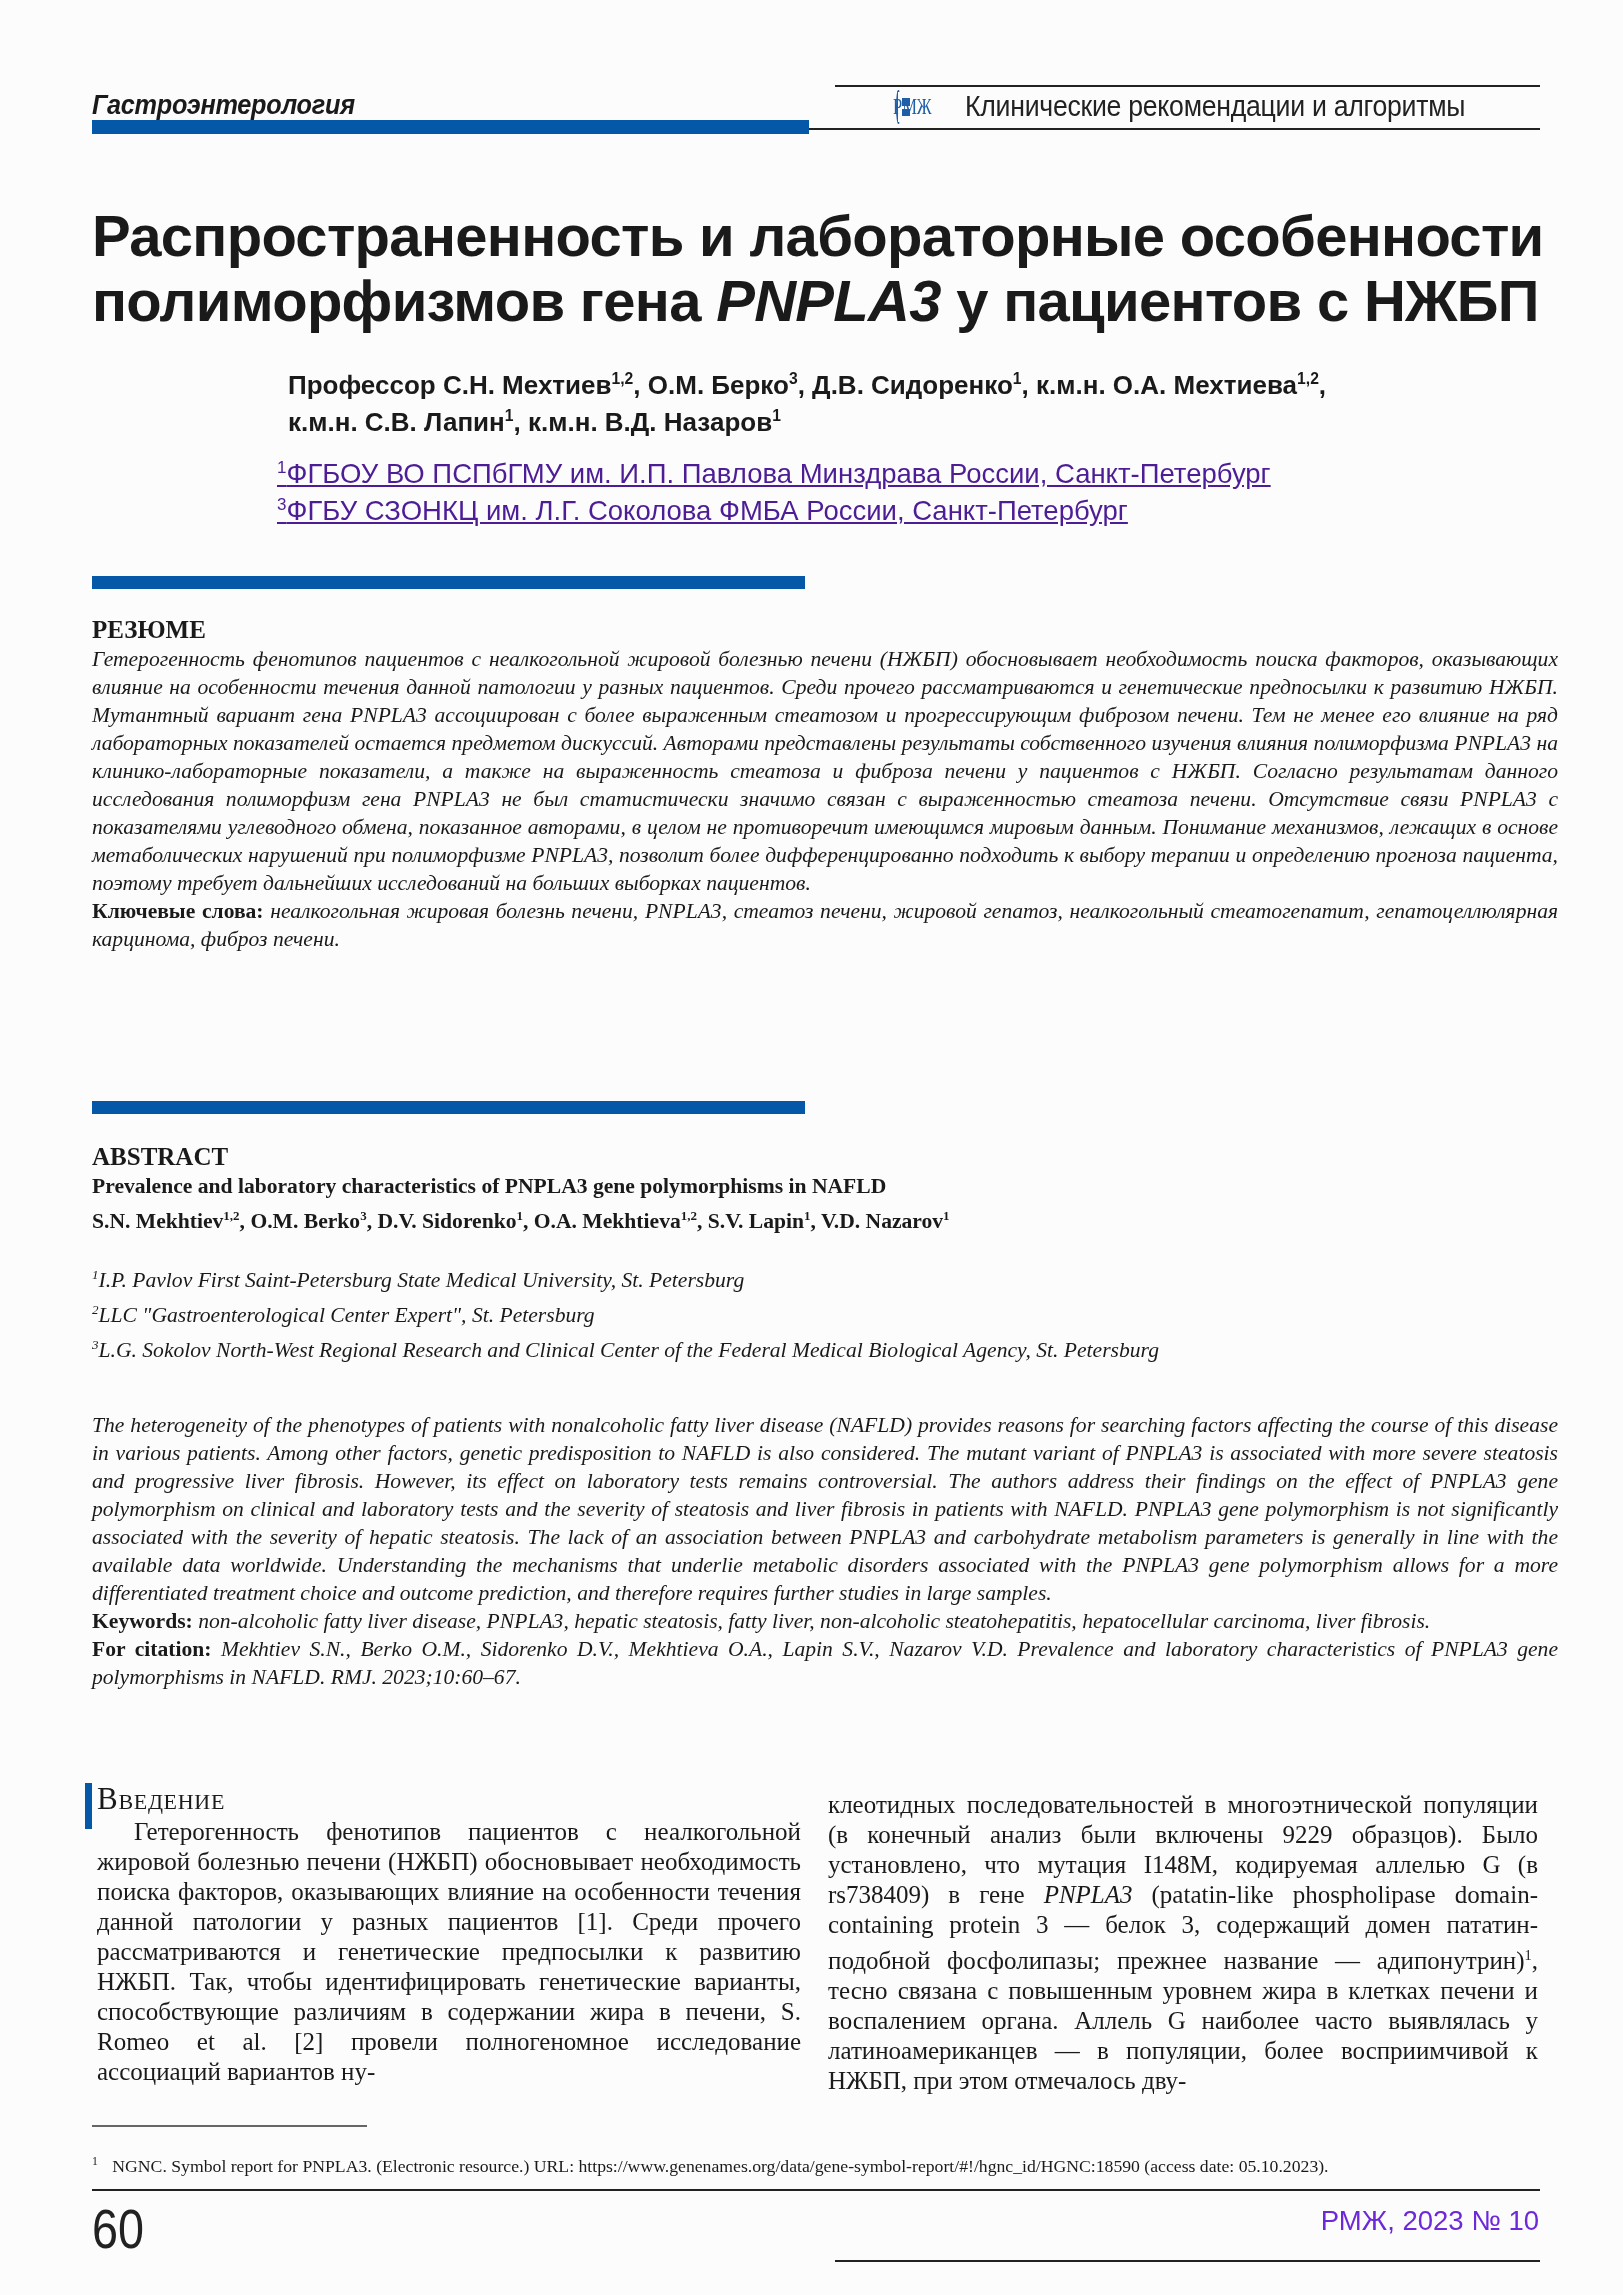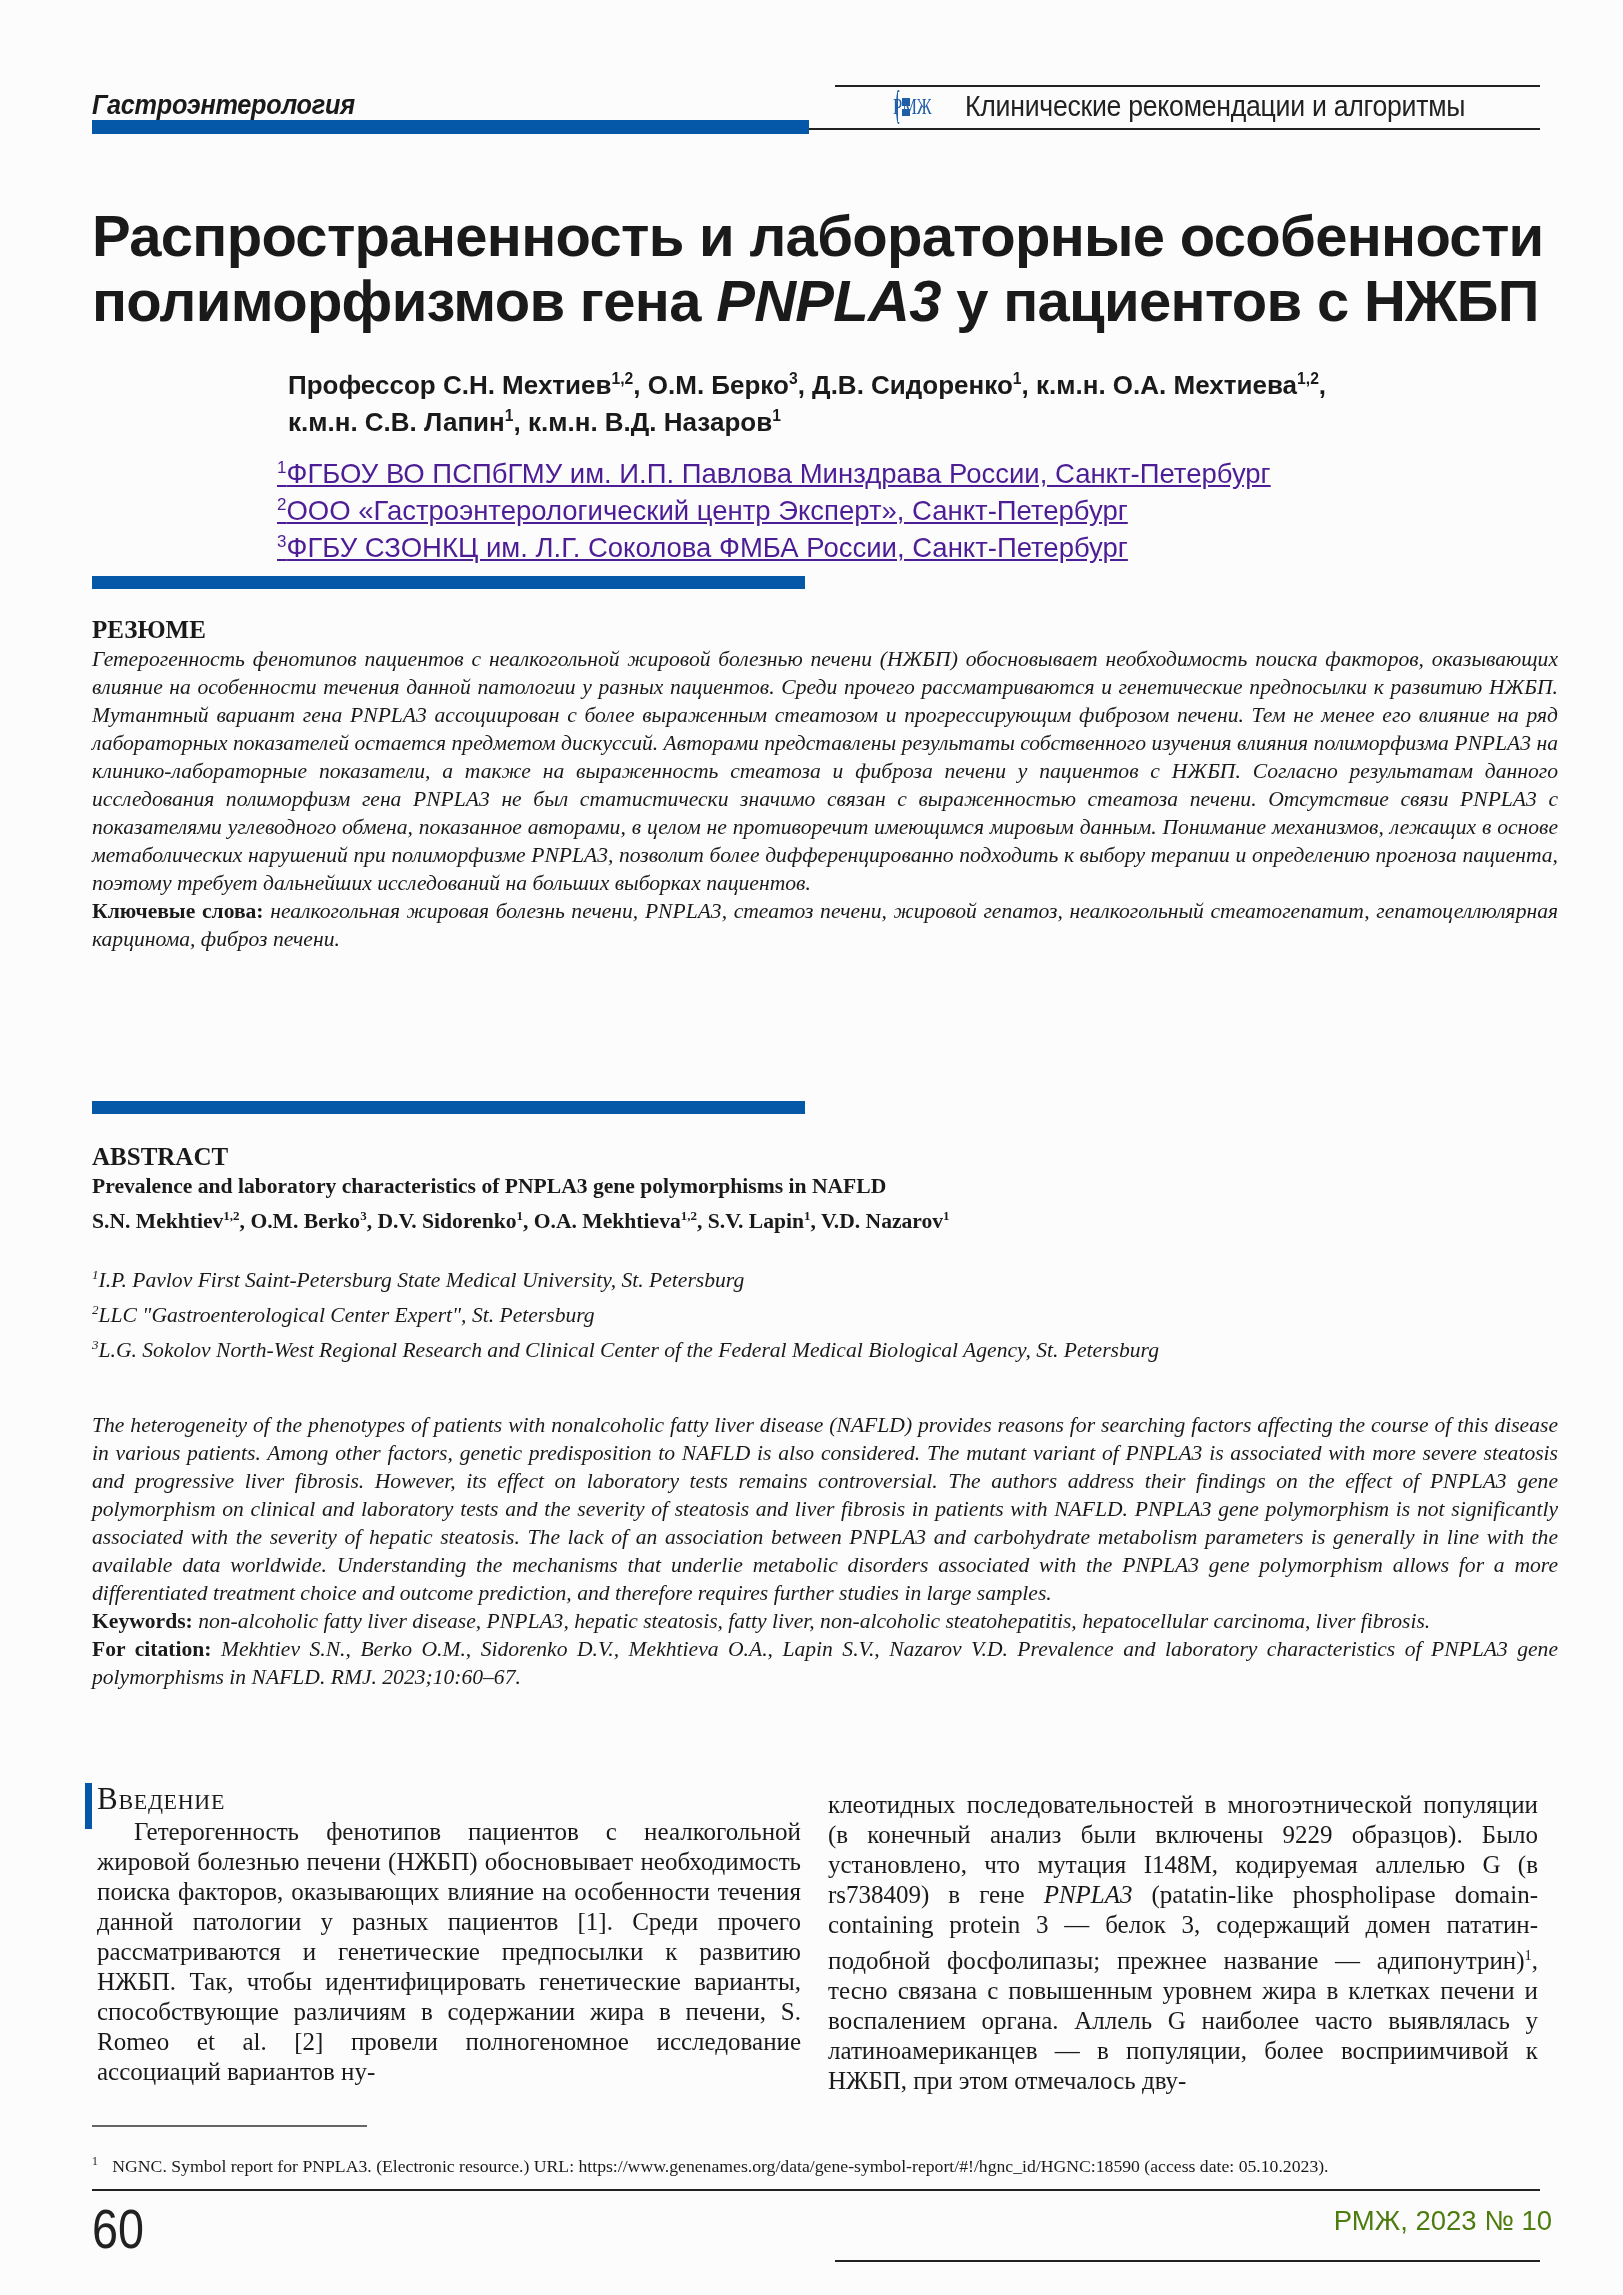--- a/index.html
+++ b/index.html
@@ -112,21 +112,21 @@
   
   #fn-rule { left: 92px; top: 2125px; width: 275px; height: 2px; background: #666; }
   #footnote {
     left: 92px; top: 2150px; width: 1466px; font-size: 17.7px; line-height: 22px;
   }
   #footnote sup { font-size: 11.8px; margin-right: 14.4px; }
 
   
   #footer-rule-top { left: 92px; top: 2189px; width: 1448px; height: 2px; background: #222; }
   #page-num { left: 92px; top: 2200px; font-size: 55px; font-weight: 300; line-height: 59px; color: #222; transform: scaleX(0.85); transform-origin: left; }
-  #journal-issue { right: 71px; top: 2205px; font-size: 27.5px; color: #4d7c0f; }
+  #journal-issue { right: 84px; top: 2205px; font-size: 27.5px; color: #6d28d9; }
   #footer-rule-bottom { left: 835px; top: 2260px; width: 705px; height: 2px; background: #222; }
 </style>
 </head>
 <body>
 
 <div class="abs sans" id="section-label">Гастроэнтерология</div>
 <div class="abs" id="header-bar"></div>
 <div class="abs" id="header-rule-top"></div>
 <div class="abs" id="header-rule-bottom"></div>
 <div class="abs" id="rmj-logo">
@@ -141,21 +141,20 @@
   <span><span>Профессор С.Н. Мехтиев</span><sup>1,2</sup><span>, </span></span>
   <span><span>О.М. Берко</span><sup>3</sup><span>, </span></span>
   <span><span>Д.В. Сидоренко</span><sup>1</sup><span>, </span></span>
   <span><span>к.м.н. О.А. Мехтиева</span><sup>1,2</sup><span>,</span></span><br>
   <span><span>к.м.н. С.В. Лапин</span><sup>1</sup><span>, </span></span>
   <span><span>к.м.н. В.Д. Назаров</span><sup>1</sup><span></span></span>
 </div>
 
 <div class="abs sans" id="affiliations">
   <div><sup>1</sup><span>ФГБОУ ВО ПСПбГМУ им. И.П. Павлова Минздрава России, Санкт-Петербург</span></div>
-  <div><sup>2</sup><span>ООО «Гастроэнтерологический центр Эксперт», Санкт-Петербург</span></div>
   <div><sup>3</sup><span>ФГБУ СЗОНКЦ им. Л.Г. Соколова ФМБА России, Санкт-Петербург</span></div>
 </div>
 
 <div class="abs blue-bar" id="bar-ru"></div>
 
 <div class="abs serif" id="ru-block">
   <div class="sec-head">РЕЗЮМЕ</div>
   <div class="abs-text">Гетерогенность фенотипов пациентов с неалкогольной жировой болезнью печени (НЖБП) обосновывает необходимость поиска факторов, оказывающих влияние на особенности течения данной патологии у разных пациентов. Среди прочего рассматриваются и генетические предпосылки к развитию НЖБП. Мутантный вариант гена PNPLA3 ассоциирован с более выраженным стеатозом и прогрессирующим фиброзом печени. Тем не менее его влияние на ряд лабораторных показателей остается предметом дискуссий. Авторами представлены результаты собственного изучения влияния полиморфизма PNPLA3 на клинико-лабораторные показатели, а также на выраженность стеатоза и фиброза печени у пациентов с НЖБП. Согласно результатам данного исследования полиморфизм гена PNPLA3 не был статистически значимо связан с выраженностью стеатоза печени. Отсутствие связи PNPLA3 с показателями углеводного обмена, показанное авторами, в целом не противоречит имеющимся мировым данным. Понимание механизмов, лежащих в основе метаболических нарушений при полиморфизме PNPLA3, позволит более дифференцированно подходить к выбору терапии и определению прогноза пациента, поэтому требует дальнейших исследований на больших выборках пациентов.</div>
   <div class="abs-text"><span class="kw-label">Ключевые слова:</span><span> неалкогольная жировая болезнь печени, PNPLA3, стеатоз печени, жировой гепатоз, неалкогольный стеатогепатит, гепатоцеллюлярная карцинома, фиброз печени.</span></div>
 </div>

